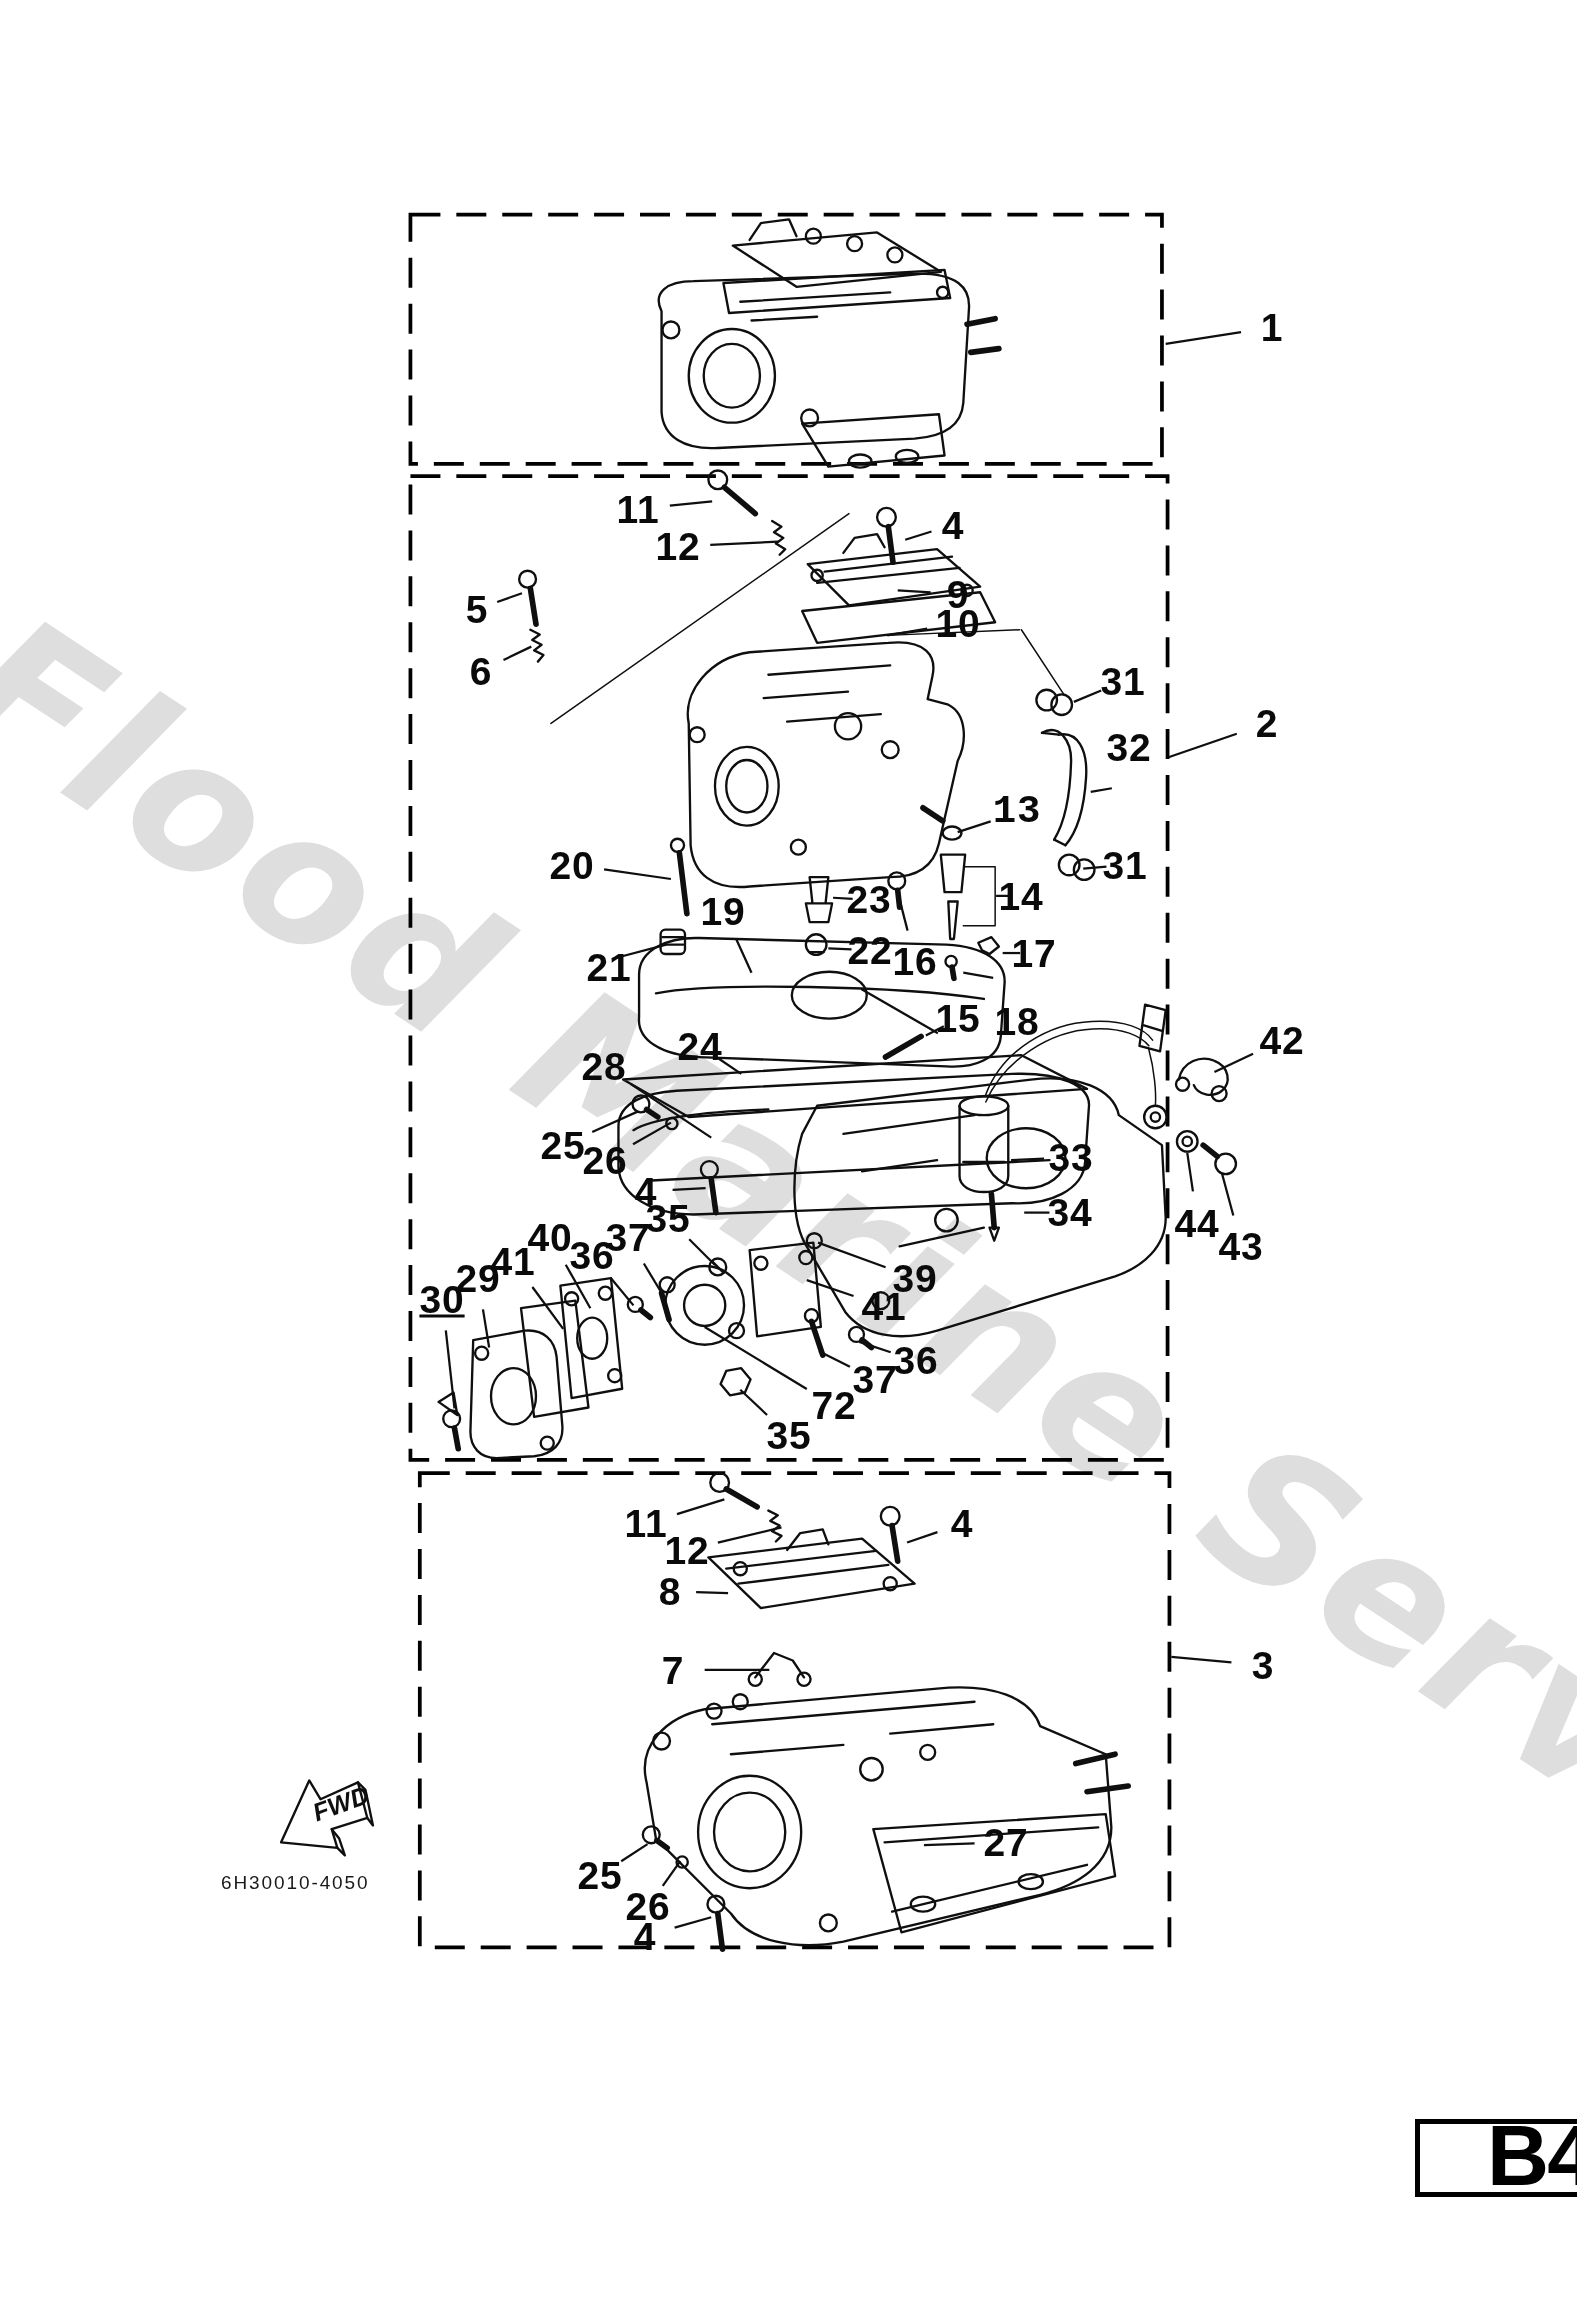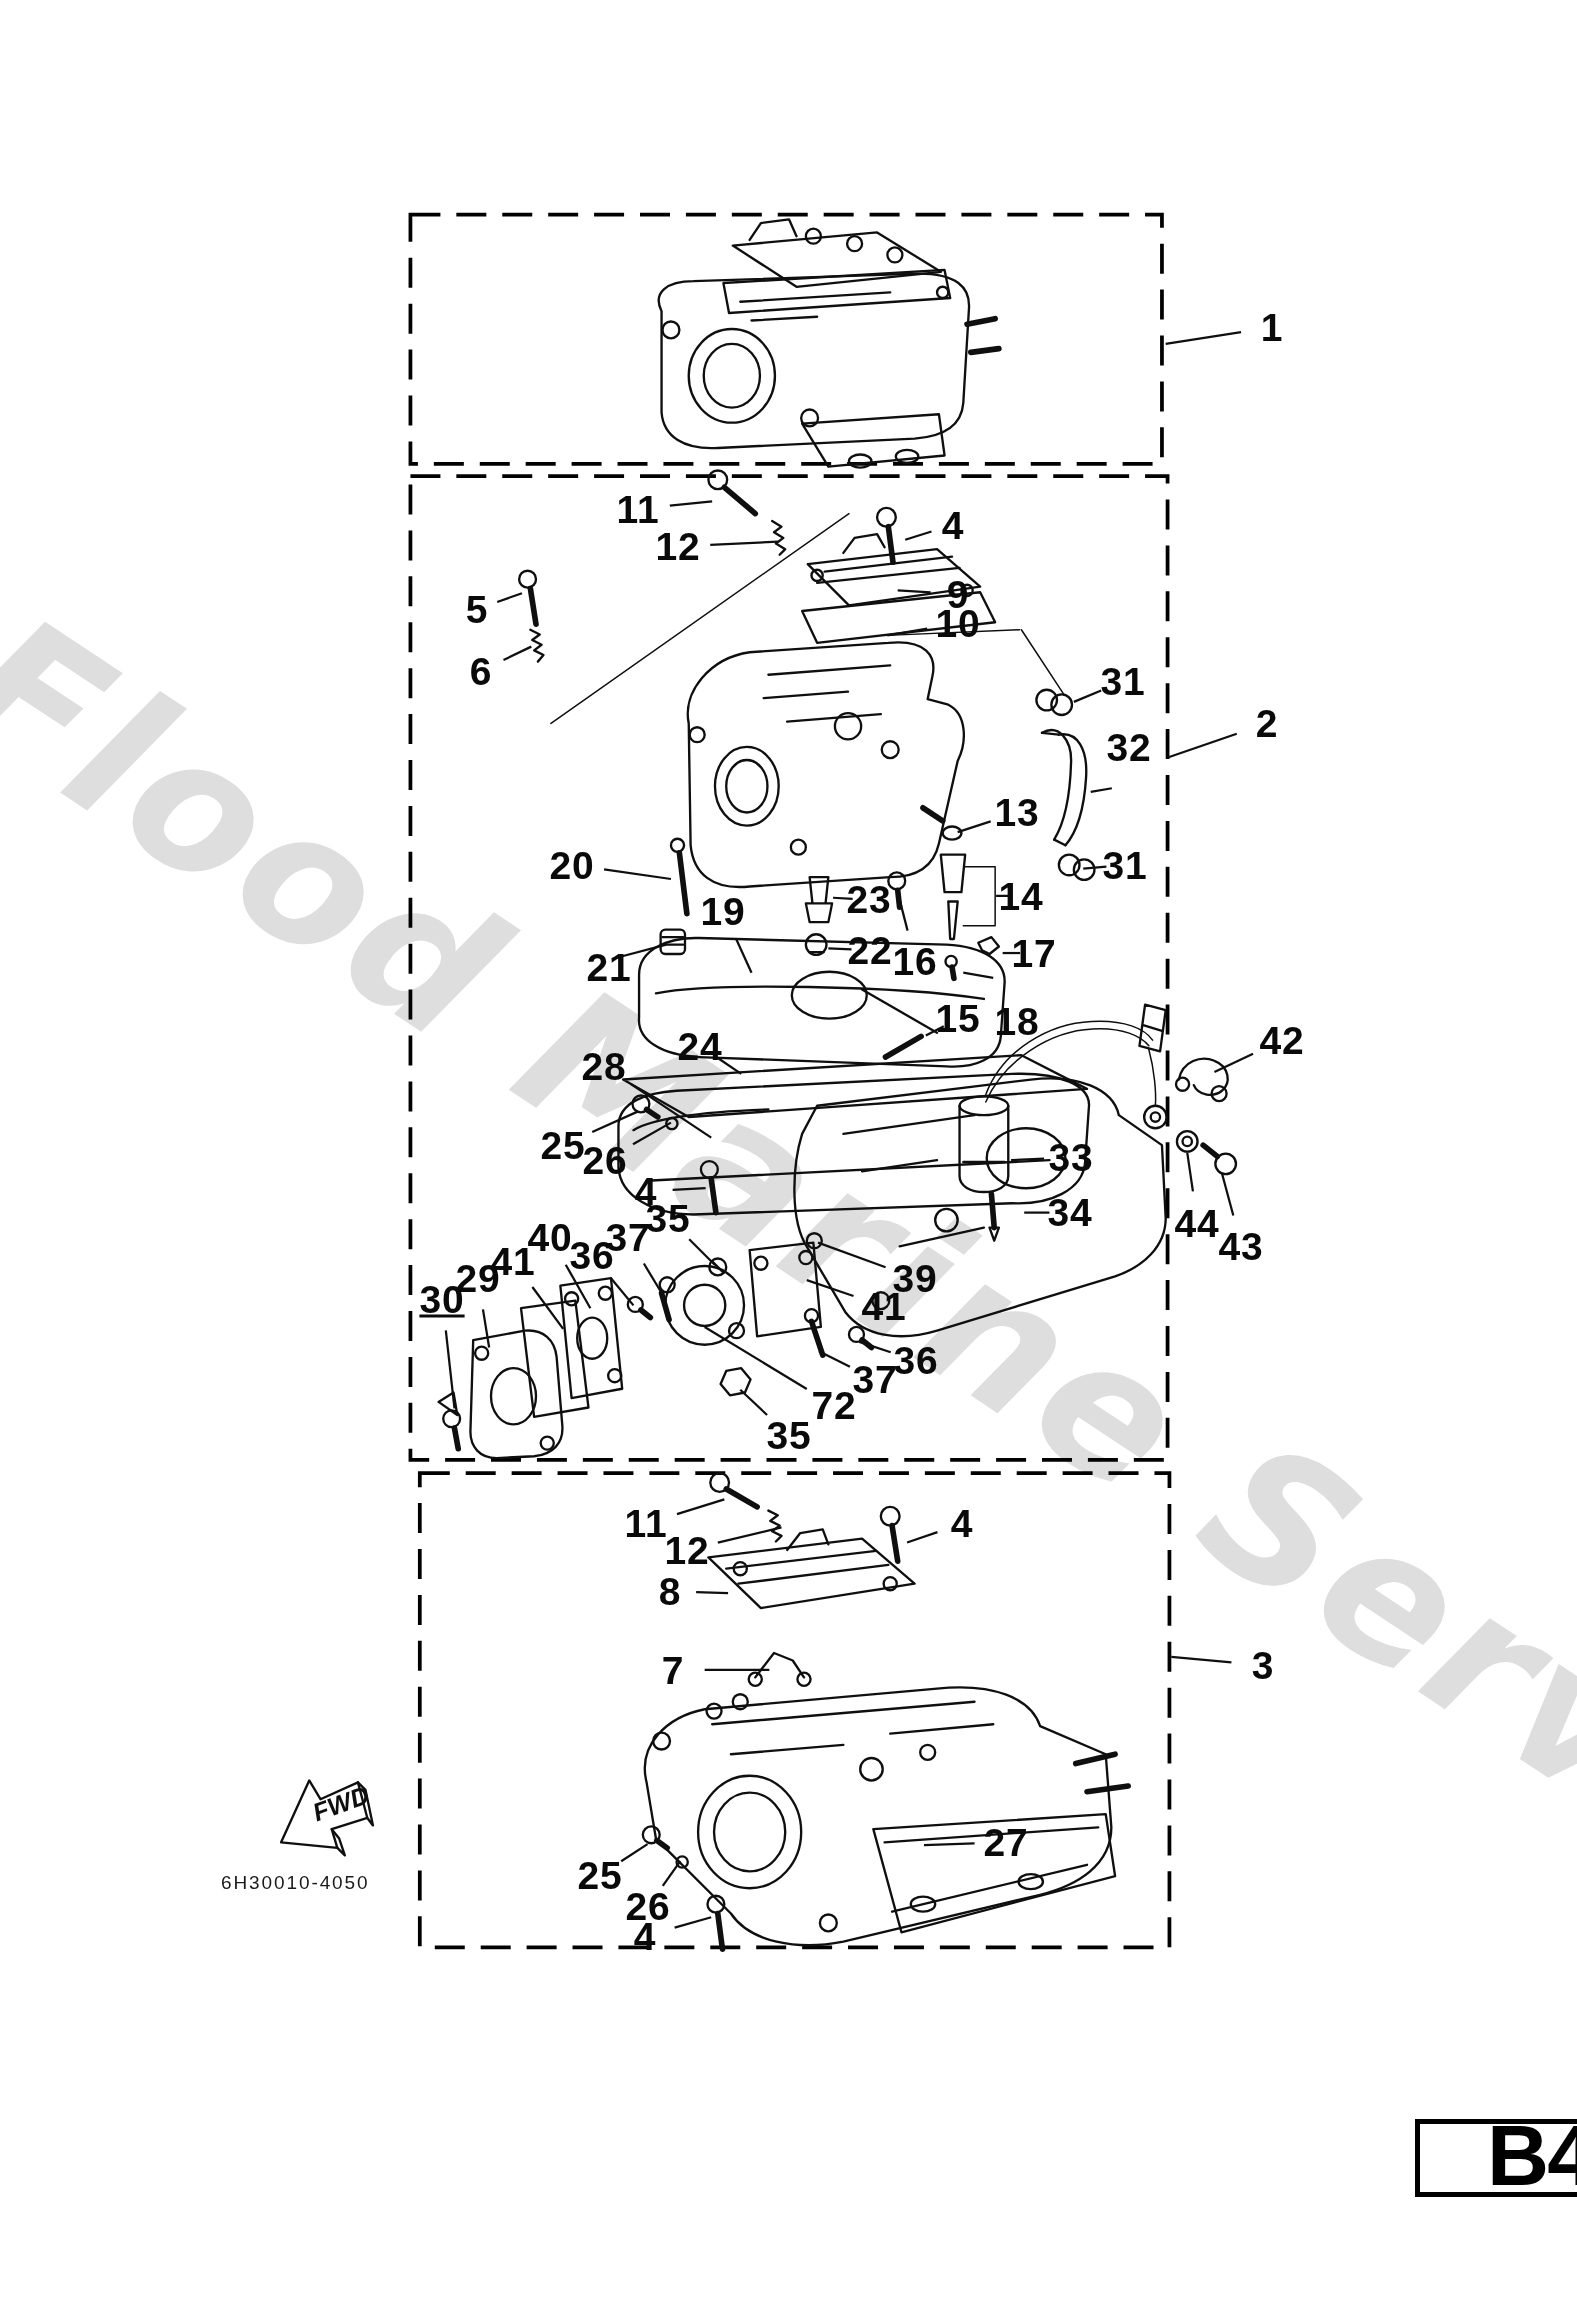--- a/index.html
+++ b/index.html
@@ -323,21 +323,21 @@
     <div class="callout" style="left: 638px; top: 509px;">11</div>
     <div class="callout" style="left: 678px; top: 546px;">12</div>
     <div class="callout" style="left: 953px; top: 525px;">4</div>
     <div class="callout" style="left: 477px; top: 609px;">5</div>
     <div class="callout" style="left: 481px; top: 671px;">6</div>
     <div class="callout" style="left: 958px; top: 594px;">9</div>
     <div class="callout" style="left: 958px; top: 623px;">10</div>
     <div class="callout" style="left: 1123px; top: 681px;">31</div>
     <div class="callout" style="left: 1267px; top: 723px;">2</div>
     <div class="callout" style="left: 1129px; top: 747px;">32</div>
-    <div class="callout" style="left: 1017px; top: 812px;">13</div>
+    <div class="callout" style="left: 1017px; top: 812px; font-family: Liberation Mono, monospace;">13</div>
     <div class="callout" style="left: 572px; top: 865px;">20</div>
     <div class="callout" style="left: 869px; top: 899px;">23</div>
     <div class="callout" style="left: 723px; top: 911px;">19</div>
     <div class="callout" style="left: 870px; top: 950px;">22</div>
     <div class="callout" style="left: 915px; top: 961px;">16</div>
     <div class="callout" style="left: 581px; top: 967px; margin-left: 28px;">21</div>
     <div class="callout" style="left: 1021px; top: 896px;">14</div>
     <div class="callout" style="left: 1034px; top: 953px;">17</div>
     <div class="callout" style="left: 1017px; top: 982px; margin-top: 39px;">18</div>
     <div class="callout" style="left: 958px; top: 1018px;">15</div>

